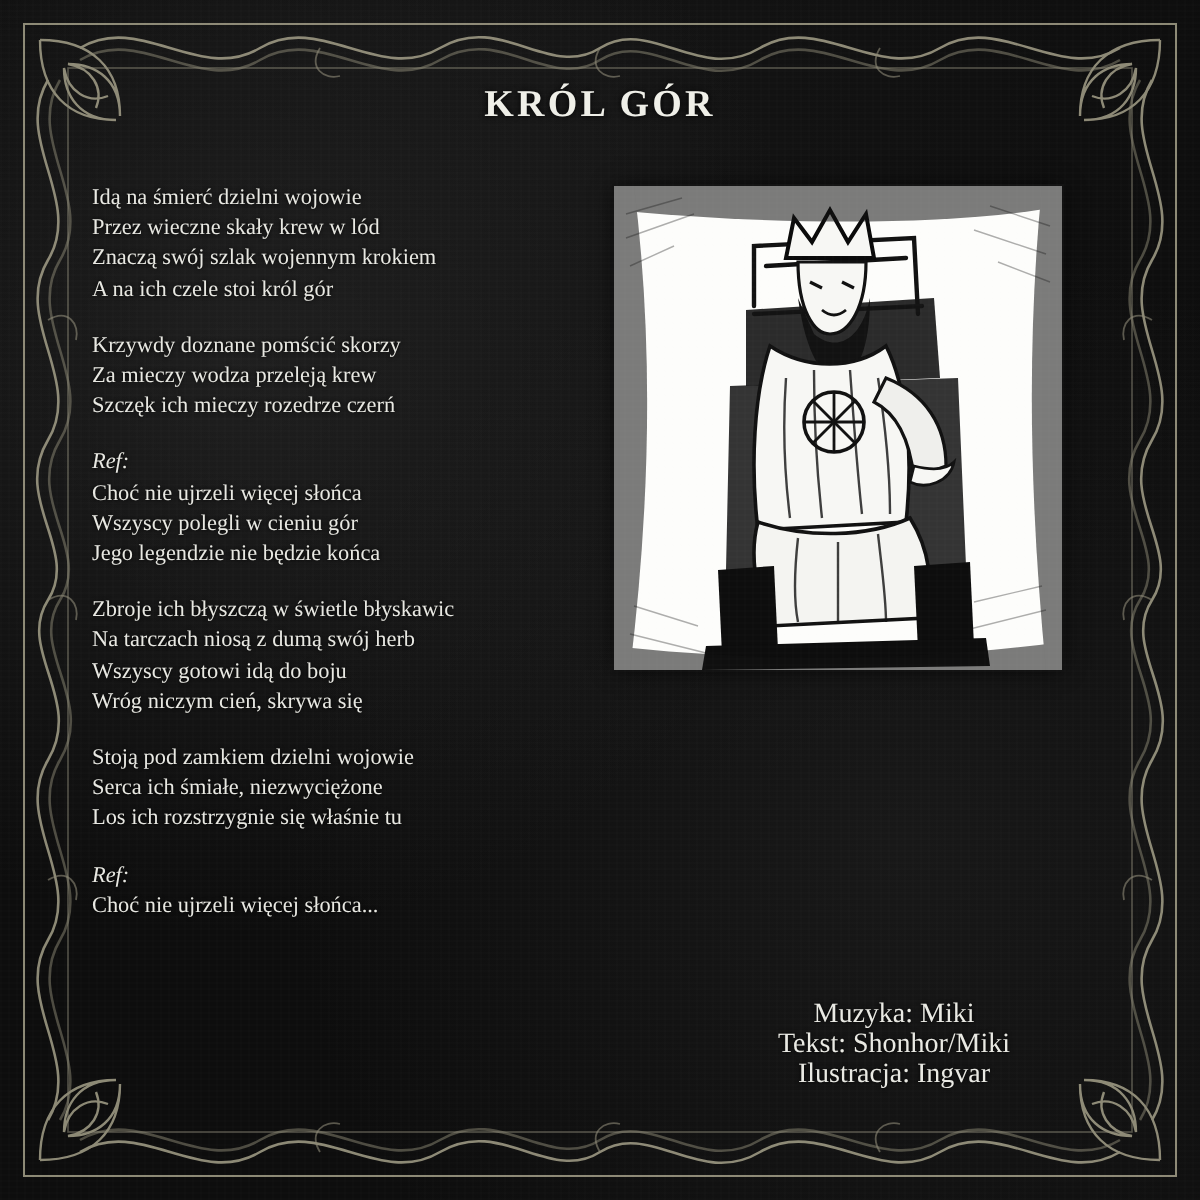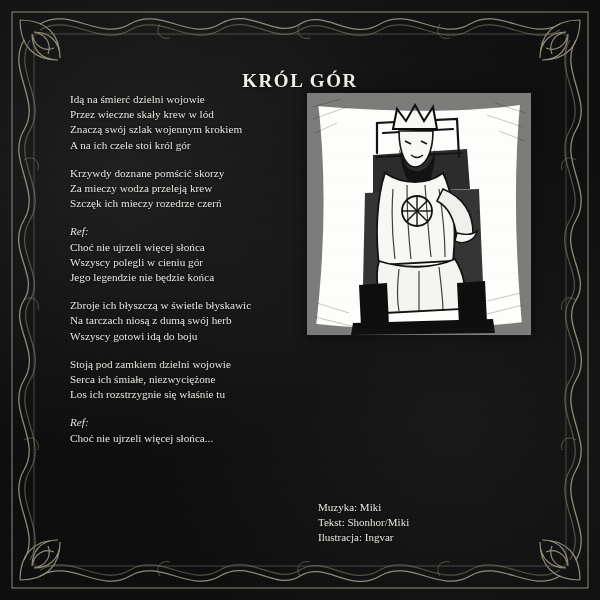--- a/index.html
+++ b/index.html
@@ -52,27 +52,26 @@
     position: absolute;
     top: 42px;
     left: 0;
     width: 600px;
     text-align: center;
     color: #efefe8;
     font-size: 19px;
     letter-spacing: 1.6px;
     font-weight: bold;
     text-shadow: 0 0 3px rgba(0,0,0,0.9);
-    margin-top: 28px;
   }
 
   
   #lyrics {
     position: absolute;
-    left: 70px;
+    left: 46px;
     top: 92px;
     width: 250px;
     color: #e8e8e2;
     font-size: 11.2px;
     line-height: 15.2px;
     text-shadow: 0 0 2px rgba(0,0,0,0.95);
   }
   .stanza {
     margin-bottom: 13px;
   }
@@ -93,26 +92,26 @@
     height: 242px;
     background: #fdfdfb;
     box-shadow: 0 0 0 1px #111, 0 0 10px rgba(0,0,0,0.7);
     overflow: hidden;
   }
   #illustration svg { display:block; }
 
   
   #credits {
     position: absolute;
-    left: 318px;
+    left: 342px;
     top: 500px;
     width: 210px;
-    text-align: left;
+    text-align: center;
     color: #e9e9e3;
-    font-size: 11px;
+    font-size: 14px;
     line-height: 15px;
     text-shadow: 0 0 2px rgba(0,0,0,0.95);
   }
 </style>
 </head>
 <body>
 
 <div id="page">
 
   <div class="border-frame">
@@ -187,20 +186,21 @@
       <div class="ref-label">Ref:</div>
       <div>Choć nie ujrzeli więcej słońca</div>
       <div>Wszyscy polegli w cieniu gór</div>
       <div>Jego legendzie nie będzie końca</div>
     </div>
 
     <div class="stanza">
       <div>Zbroje ich błyszczą w świetle błyskawic</div>
       <div>Na tarczach niosą z dumą swój herb</div>
       <div>Wszyscy gotowi idą do boju</div>
+      <div>Wróg niczym cień, skrywa się</div>
     </div>
 
     <div class="stanza">
       <div>Stoją pod zamkiem dzielni wojowie</div>
       <div>Serca ich śmiałe, niezwyciężone</div>
       <div>Los ich rozstrzygnie się właśnie tu</div>
     </div>
 
     <div class="stanza">
       <div class="ref-label">Ref:</div>

